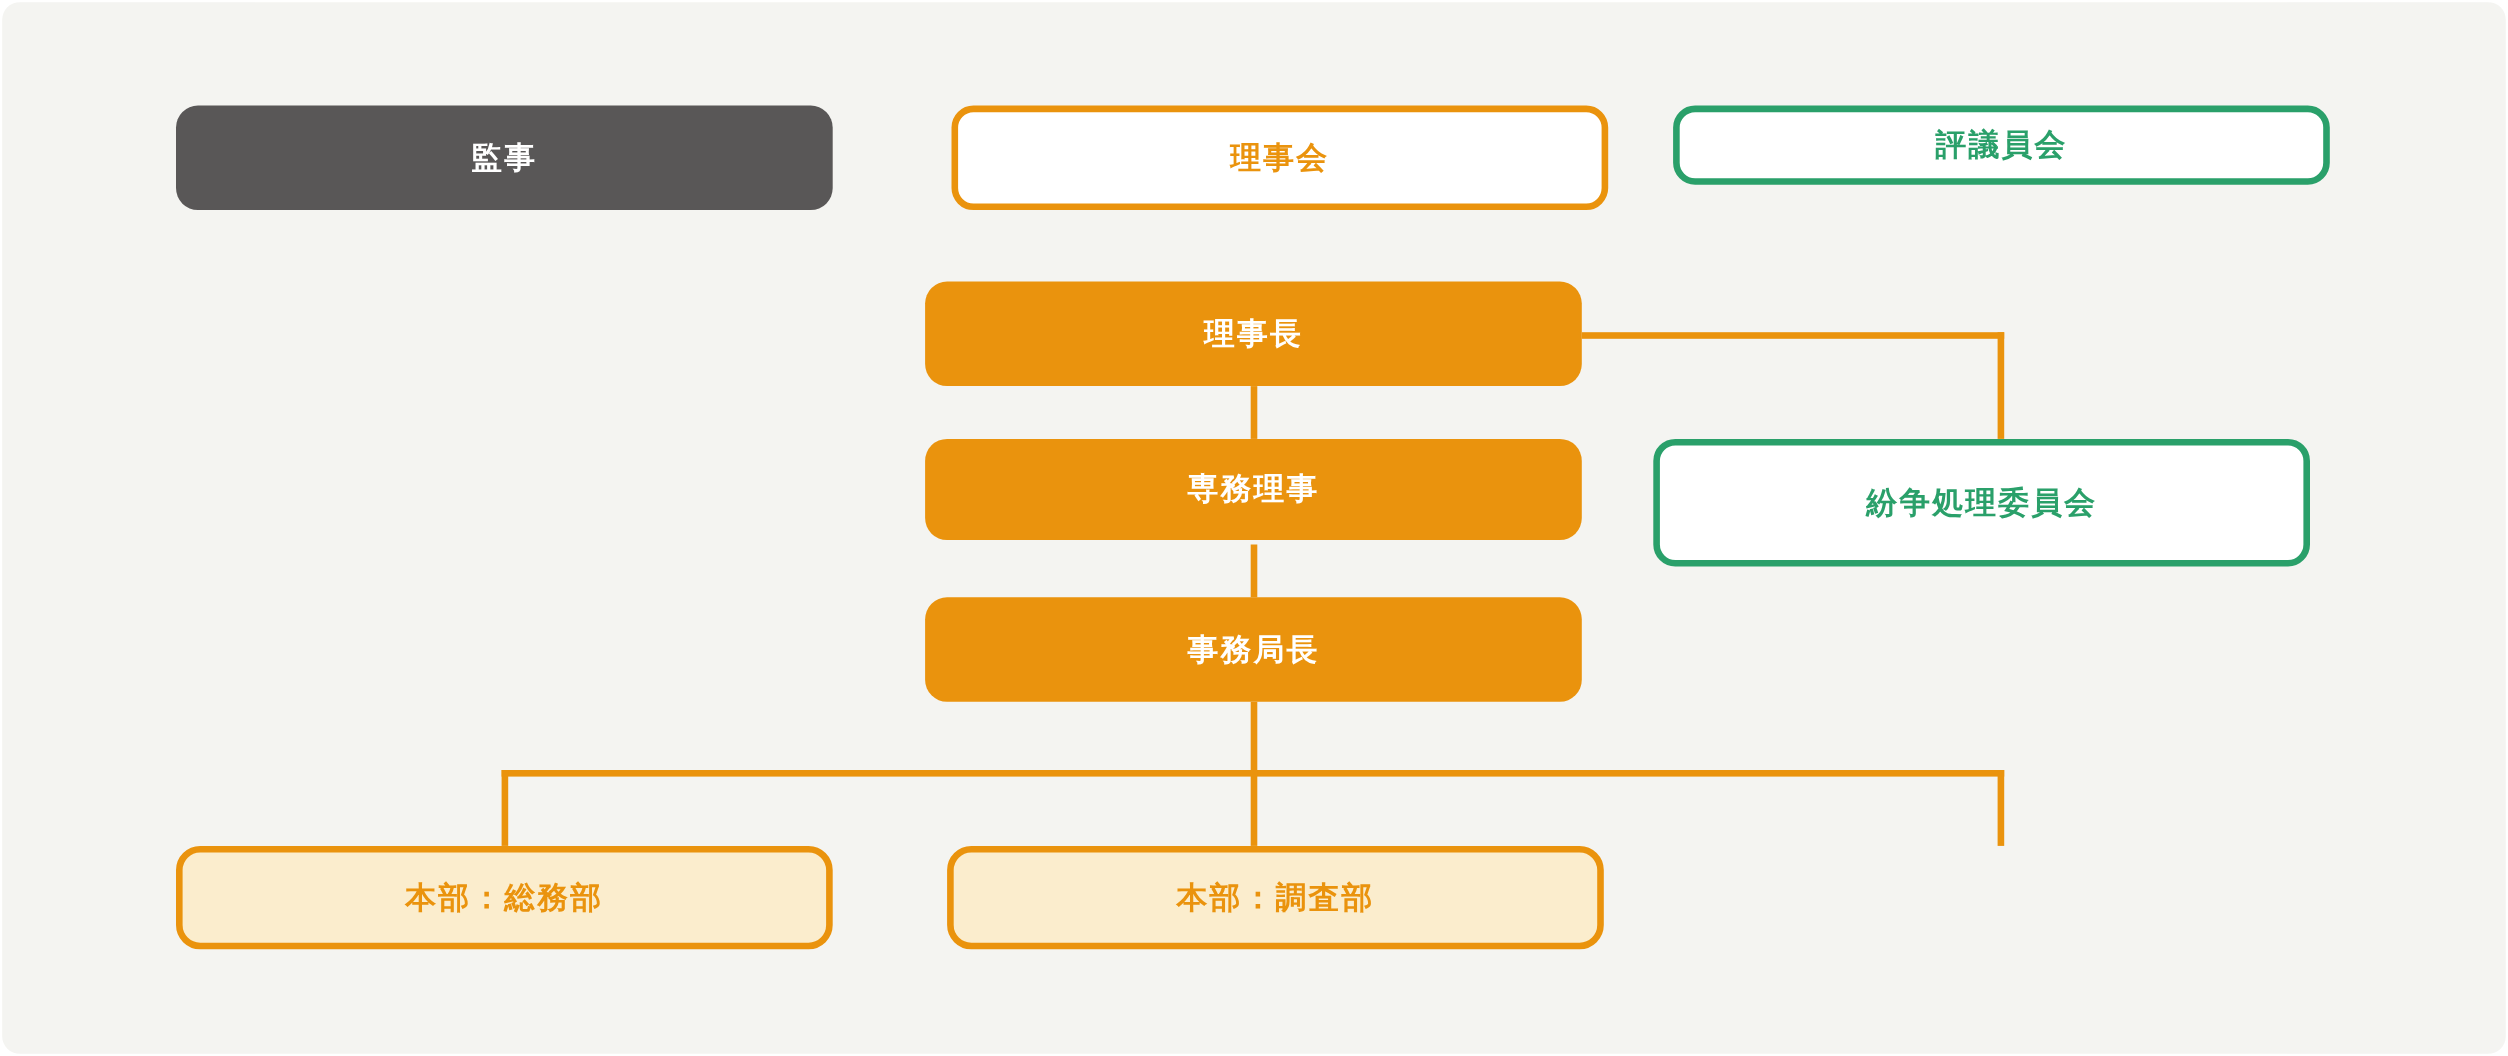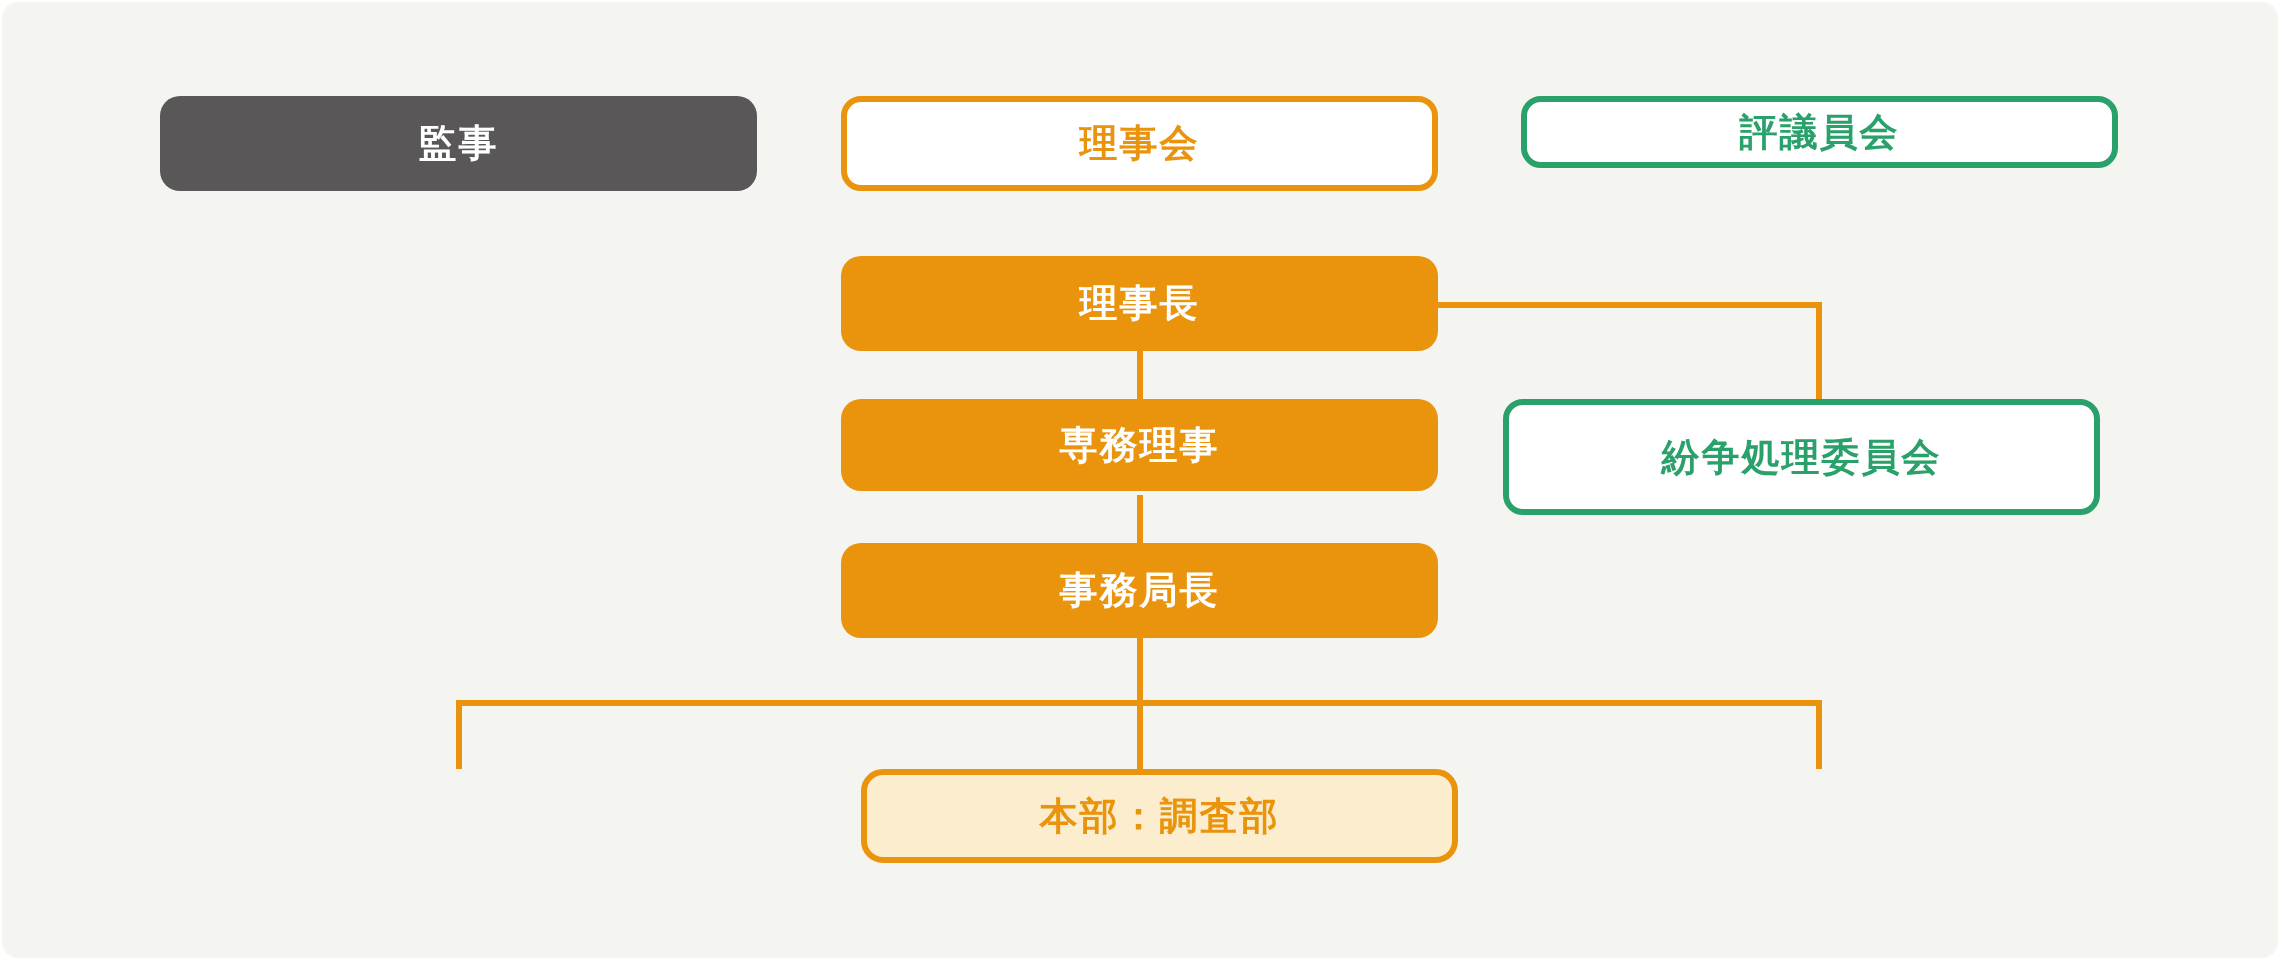--- a/index.html
+++ b/index.html
@@ -15,34 +15,34 @@
     position: absolute; left: 2px; top: 2px; right: 2px; bottom: 2px;
     background: var(--panel_bg, #f4f4f1);
     border-radius: 16px;
   }
   .node {
     position: absolute;
     box-sizing: border-box;
     border-radius: 20px;
     display: flex; align-items: center; justify-content: center;
     font-weight: 700;
-    font-size: 38px;
+    font-size: 28px;
     letter-spacing: 2px;
     white-space: nowrap;
   }
   .node.dark   { background: var(--dark_gray, #595757); color: var(--white_text, #ffffff); }
   .node.fill-orange { background: var(--orange, #ea930d); color: var(--white_text, #ffffff); }
   .node.outline-orange { background: var(--box_white, #ffffff); border: 6px solid var(--orange, #ea930d); color: var(--orange, #ea930d); }
   .node.outline-green  { background: var(--box_white, #ffffff); border: 6px solid var(--green, #2aa06a); color: var(--green, #2aa06a); }
   .node.cream  { background: var(--cream, #fbedcd); border: 6px solid var(--orange, #ea930d); color: var(--orange, #ea930d); border-radius: 22px; }
   .line { position: absolute; background: var(--orange, #ea930d); }
 
   
   .n-auditor            { left: 160px;  top: 96px;  width: 597px; height: 95px; }
-  .n-board              { left: 841px;  top: 96px;  width: 597px; height: 95px; }
+  .n-board              { left: 865px;  top: 96px;  width: 597px; height: 95px; }
   .n-council            { left: 1521px; top: 96px;  width: 597px; height: 72px; }
   .n-president          { left: 841px;  top: 256px; width: 597px; height: 95px; }
   .n-managing-director  { left: 841px;  top: 399px; width: 597px; height: 92px; }
   .n-dispute-committee  { left: 1503px; top: 399px; width: 597px; height: 116px; }
   .n-secretary-general  { left: 841px;  top: 543px; width: 597px; height: 95px; text-align: right; }
   .n-hq-general-affairs { left: 160px;  top: 769px; width: 597px; height: 94px; }
   .n-hq-research        { left: 841px;  top: 769px; width: 597px; height: 94px; margin-left: 20px; }
   .n-osaka-branch       { left: 1521px; top: 769px; width: 597px; height: 94px; }
 
   
@@ -78,20 +78,23 @@
   <div class="node fill-orange n-managing-director">
     <span>専務理事</span>
   </div>
   <div class="node outline-green n-dispute-committee">
     <span>紛争処理委員会</span>
   </div>
   <div class="node fill-orange n-secretary-general">
     <span>事務局長</span>
   </div>
 
+  <div class="node cream n-hq-general-affairs">
+    <span>本部：総務部</span>
+  </div>
   <div class="node cream n-hq-research">
     <span>本部：調査部</span>
   </div>
 
   <div class="line l-president-managing"></div>
   <div class="line l-managing-secretary"></div>
   <div class="line l-secretary-branch"></div>
   <div class="line l-branch-horizontal"></div>
   <div class="line l-drop-left"></div>
   <div class="line l-drop-center"></div>

